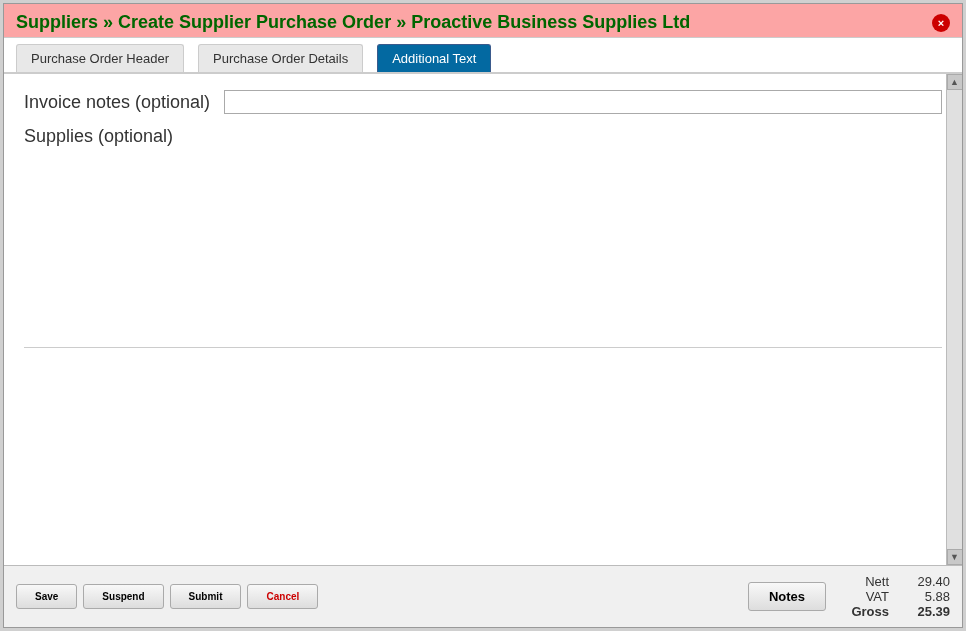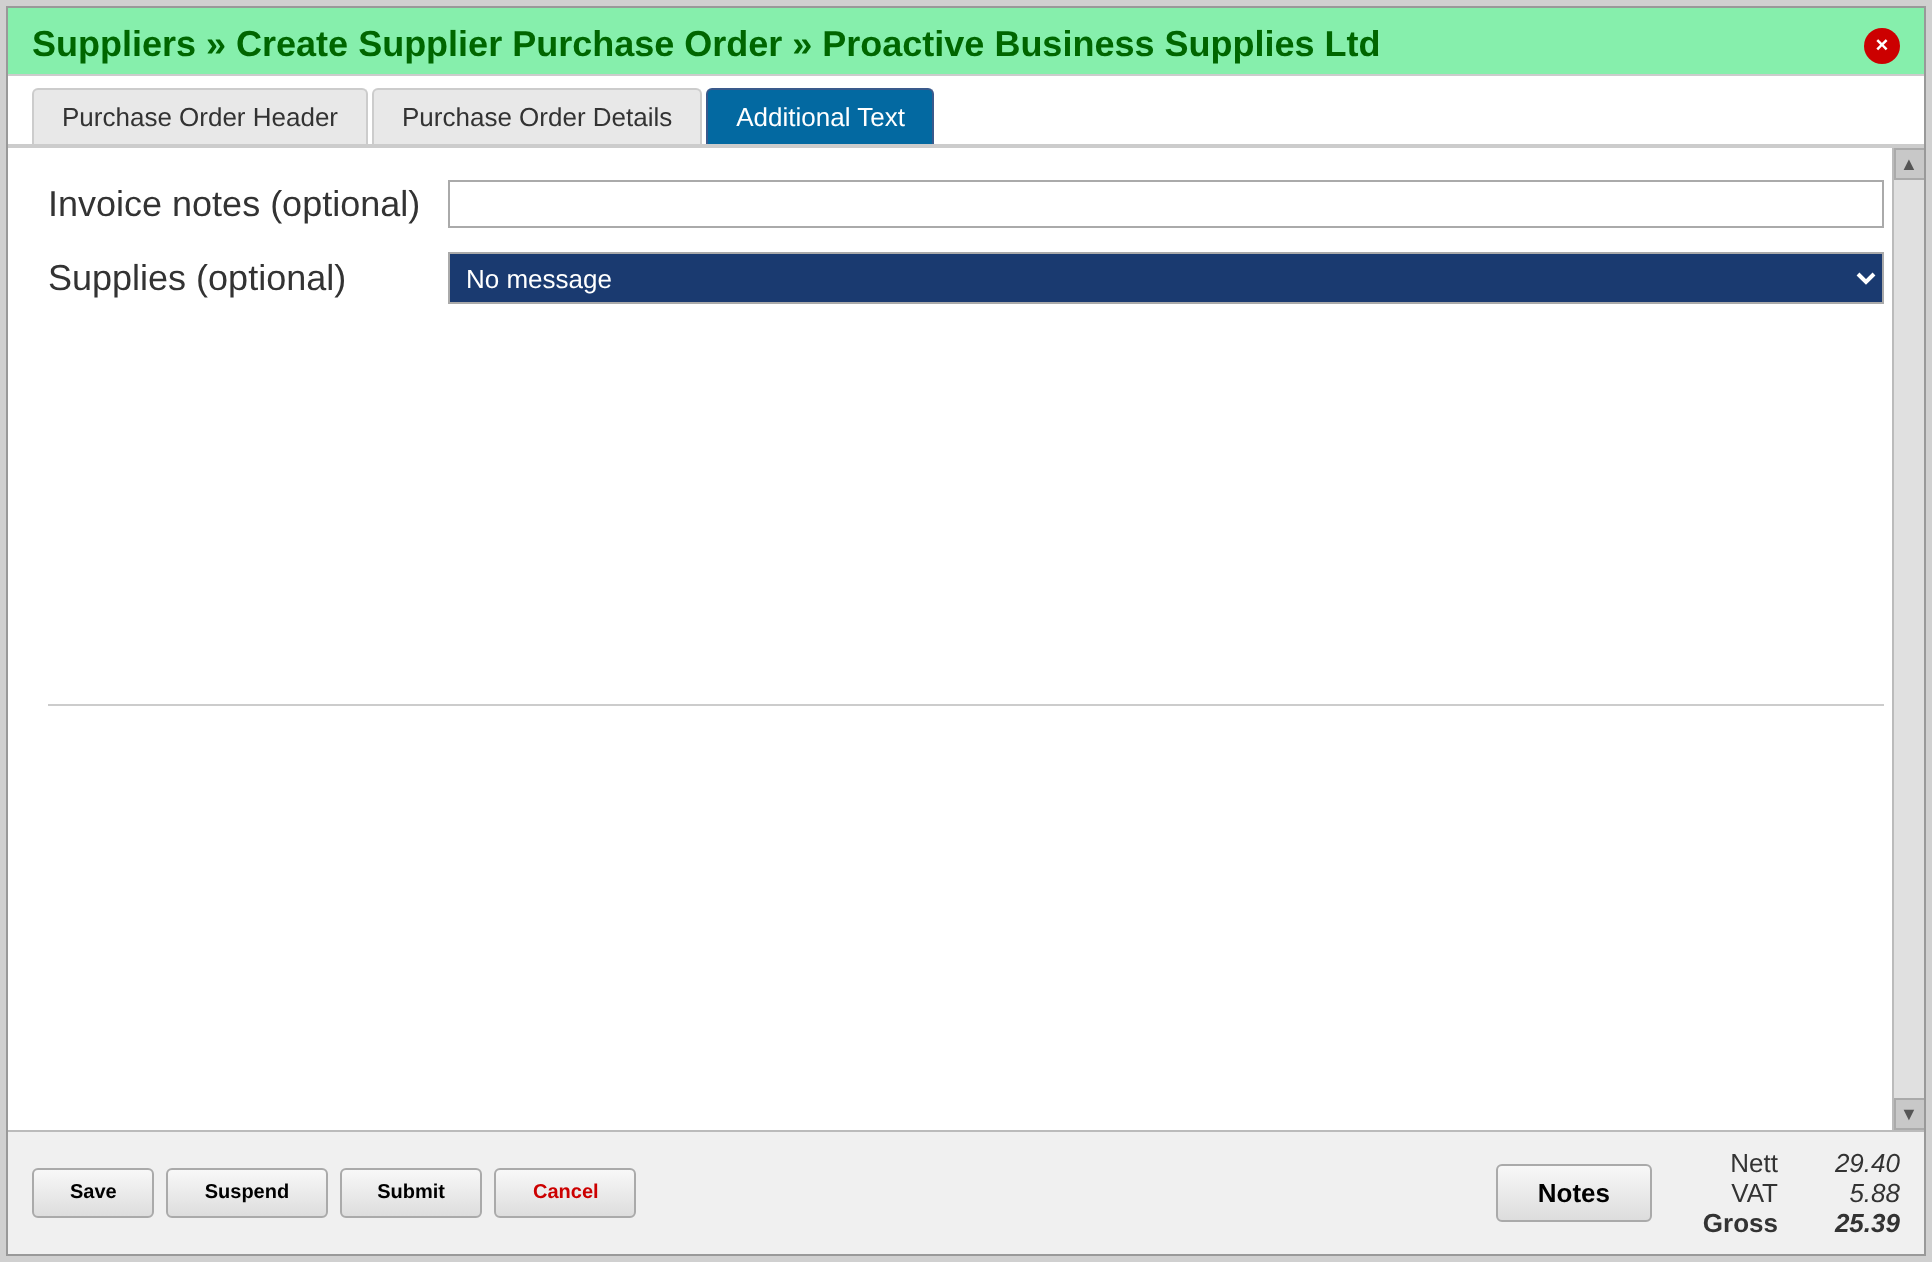--- a/index.html
+++ b/index.html
@@ -17,21 +17,21 @@
     .window {
       width: 960px;
       height: 625px;
       background: #fff;
       border: 1px solid #999;
       display: flex;
       flex-direction: column;
       position: relative;
     }
     .title-bar {
-      background: #86efac;
+      background: #fca5a5;
       padding: 8px 12px 4px 12px;
       display: flex;
       justify-content: space-between;
       align-items: flex-start;
       border-bottom: 1px solid #ccc;
       gap: 12px;
     }
     .title-text {
       color: #006600;
       font-size: 18px;
@@ -49,21 +49,21 @@
       color: #fff;
       font-size: 11px;
       font-weight: bold;
       flex-shrink: 0;
       margin-top: 2px;
     }
     .tabs-bar {
       display: flex;
       padding: 6px 12px 0 12px;
       border-bottom: 2px solid #ccc;
-      gap: 2px;
+      gap: 14px;
     }
     .tab {
       padding: 6px 14px;
       border: 1px solid #ccc;
       border-bottom: none;
       background: #e8e8e8;
       cursor: pointer;
       font-size: 13px;
       color: #333;
       border-radius: 3px 3px 0 0;
@@ -199,21 +199,20 @@
     .totals-row.gross {
       font-weight: bold;
     }
     .totals-label {
       text-align: right;
       min-width: 45px;
     }
     .totals-value {
       text-align: right;
       min-width: 45px;
-      font-style: italic;
     }
   </style>
 </head>
 <body>
 
 <div class="window">
 
   <div class="title-bar">
     <span class="title-text">Suppliers » Create Supplier Purchase Order » Proactive Business Supplies Ltd</span>
     <div class="close-btn">×</div>
@@ -229,25 +228,20 @@
     <div class="main-content">
       <div class="content-area">
 
         <div class="form-row">
           <label class="form-label">Invoice notes (optional)</label>
           <input class="form-input" type="text" style="">
         </div>
 
         <div class="form-row">
           <label class="form-label">Supplies (optional)</label>
-          <select class="form-select">
-            <option>No message</option>
-            <option>Option 1</option>
-            <option>Option 2</option>
-          </select>
         </div>
 
         <hr class="divider-line" style="margin-top: 200px;">
       </div>
     </div>
 
     <div class="scrollbar-right">
       <div class="scroll-arrow">▲</div>
       <div style="flex:1;"></div>
       <div class="scroll-arrow">▼</div>

